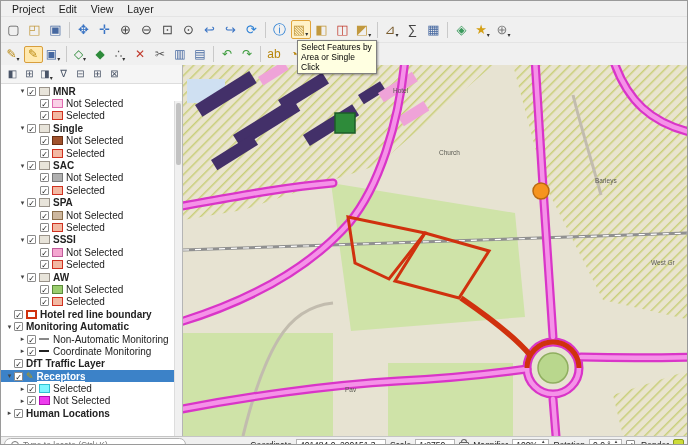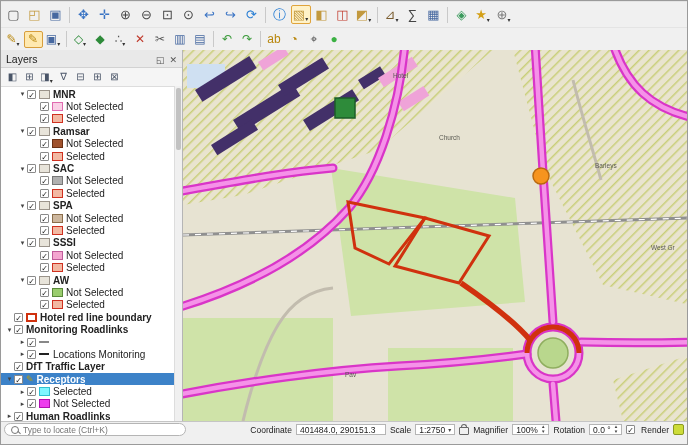--- a/index.html
+++ b/index.html
@@ -68,20 +68,26 @@
   .lock{width:8px;height:6px;border:1px solid #666;border-radius:1px;position:relative;margin-top:3px;flex:none}
   .lock::before{content:"";position:absolute;top:-4px;left:1px;width:4px;height:3px;border:1px solid #666;border-bottom:none;border-radius:3px 3px 0 0}
   .render{display:flex;align-items:center;gap:3px;flex:none}
   .msg-icon{width:11px;height:11px;border-radius:2px;background:#cddc39;border:1px solid #8a9a20;flex:none;box-sizing:border-box}
 </style>
 </head>
 <body>
 
 <div class="app">
 
+  <div class="menubar" id="menubar">
+      <span class="menu-item">Project</span>
+      <span class="menu-item">Edit</span>
+      <span class="menu-item">View</span>
+      <span class="menu-item">Layer</span>
+    </div>
 
   <div class="toolbar tb1" id="tb1">
       <span class="tb-btn">
         <span class="glyph" style="color: rgb(85, 85, 85);">▢</span>
       </span>
       <span class="tb-btn">
         <span class="glyph" style="color: rgb(194, 153, 62);">◰</span>
       </span>
       <span class="tb-btn">
         <span class="glyph" style="color: rgb(70, 104, 160);">▣</span>
@@ -209,24 +215,20 @@
       <span class="tb-btn">
         <span class="glyph" style="color: rgb(85, 85, 85);">⌖</span>
       </span>
       <span class="tb-btn">
         <span class="glyph" style="color: rgb(59, 177, 67);">●</span>
       </span>
     </div>
 
   <div class="main">
     <div class="layers-panel">
-      <div class="panel-header">
-        <span>Layers</span>
-        <span class="panel-header-btns" id="panelHeaderBtns"><span>◱</span><span>✕</span></span>
-      </div>
       <div class="panel-toolbar" id="panelToolbar">
           <span class="tb-btn">
             <span class="glyph">◧</span>
           </span>
           <span class="tb-btn">
             <span class="glyph">⊞</span>
           </span>
           <span class="tb-btn">
             <span class="glyph">◨</span>
             <span class="caret">▾</span>
@@ -260,21 +262,21 @@
           <div class="tree-row" style="padding-left: 30px;">
             <span class="arrow"></span>
             <span class="cb">✓</span>
             <span class="ic-swatch" style="background: rgb(242, 184, 162); border-color: rgb(208, 48, 32);"></span>
             <span class="lbl">Selected</span>
           </div>
           <div class="tree-row" style="padding-left: 17px;">
             <span class="arrow">▾</span>
             <span class="cb">✓</span>
             <span class="ic-group"></span>
-            <span class="lbl b">Ramsar</span>
+            <span class="lbl b">Single</span>
           </div>
           <div class="tree-row" style="padding-left: 30px;">
             <span class="arrow"></span>
             <span class="cb">✓</span>
             <span class="ic-swatch" style="background: rgb(160, 82, 45); border-color: rgb(107, 48, 20);"></span>
             <span class="lbl">Not Selected</span>
           </div>
           <div class="tree-row" style="padding-left: 30px;">
             <span class="arrow"></span>
             <span class="cb">✓</span>
@@ -355,32 +357,33 @@
           </div>
           <div class="tree-row" style="padding-left: 4px;">
             <span class="arrow"></span>
             <span class="cb">✓</span>
             <span class="ic-boundary"></span>
             <span class="lbl b">Hotel red line boundary</span>
           </div>
           <div class="tree-row" style="padding-left: 4px;">
             <span class="arrow">▾</span>
             <span class="cb">✓</span>
-            <span class="lbl b">Monitoring Roadlinks</span>
+            <span class="lbl b">Monitoring Automatic</span>
           </div>
           <div class="tree-row" style="padding-left: 17px;">
             <span class="arrow">▸</span>
             <span class="cb">✓</span>
             <span class="ic-dash" style="background: rgb(136, 136, 136);"></span>
+            <span class="lbl">Non-Automatic Monitoring</span>
           </div>
           <div class="tree-row" style="padding-left: 17px;">
             <span class="arrow">▸</span>
             <span class="cb">✓</span>
             <span class="ic-dash" style="background: rgb(34, 34, 34);"></span>
-            <span class="lbl">Locations Monitoring</span>
+            <span class="lbl">Coordinate Monitoring</span>
           </div>
           <div class="tree-row" style="padding-left: 4px;">
             <span class="arrow"></span>
             <span class="cb">✓</span>
             <span class="lbl b">DfT Traffic Layer</span>
           </div>
           <div class="tree-row sel" style="padding-left: 4px;">
             <span class="arrow">▾</span>
             <span class="cb">✓</span>
             <span class="ic-edit">✎</span>
@@ -394,21 +397,21 @@
           </div>
           <div class="tree-row" style="padding-left: 17px;">
             <span class="arrow">▸</span>
             <span class="cb">✓</span>
             <span class="ic-swatch" style="background: rgb(238, 60, 238); border-color: rgb(176, 16, 176);"></span>
             <span class="lbl">Not Selected</span>
           </div>
           <div class="tree-row" style="padding-left: 4px;">
             <span class="arrow">▸</span>
             <span class="cb">✓</span>
-            <span class="lbl b">Human Roadlinks</span>
+            <span class="lbl b">Human Locations</span>
           </div>
         </div>
       <div class="panel-scrollbar">
         <div class="thumb"></div>
       </div>
     </div>
 
     <div class="map">
       <svg width="507" height="371" viewBox="0 0 507 371">
         <defs>
@@ -487,20 +490,21 @@
           <text x="210" y="28">Hotel</text>
           <text x="256" y="90">Church</text>
           <text x="412" y="118">Barleys</text>
           <text x="468" y="200">West Gr</text>
           <text x="162" y="327">Pav</text>
         </g>
       </svg>
     </div>
   </div>
 
+  <div class="tooltip">Select Features by Area or Single Click</div>
 
   <div class="statusbar">
     <div class="locate">
       <span class="mag"></span>
       <input type="text" placeholder="Type to locate (Ctrl+K)" style="">
     </div>
     <span class="sb-spacer"></span>
     <span class="sb-label">Coordinate</span>
     <span class="sb-box">
       <input type="text" value="401484.0, 290151.3" style="">

